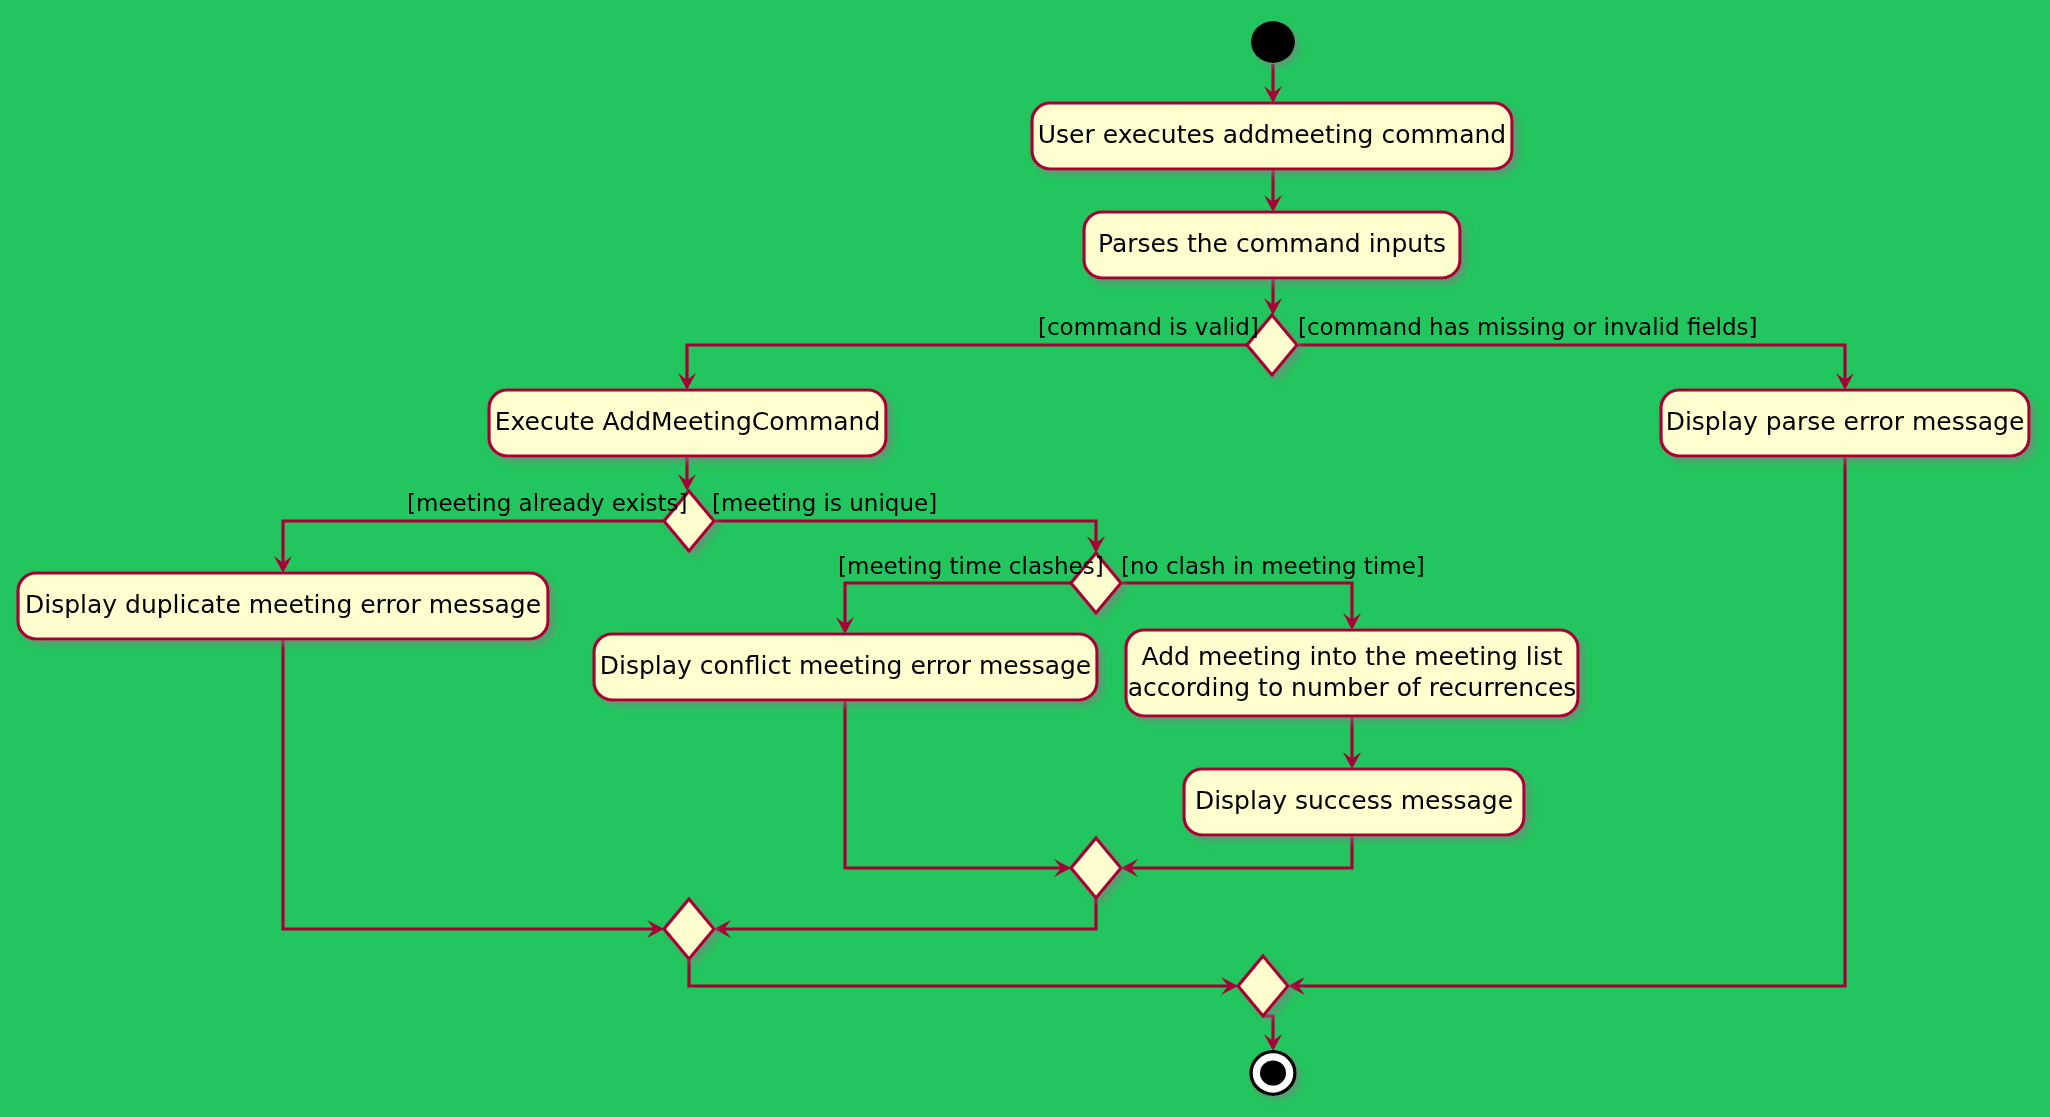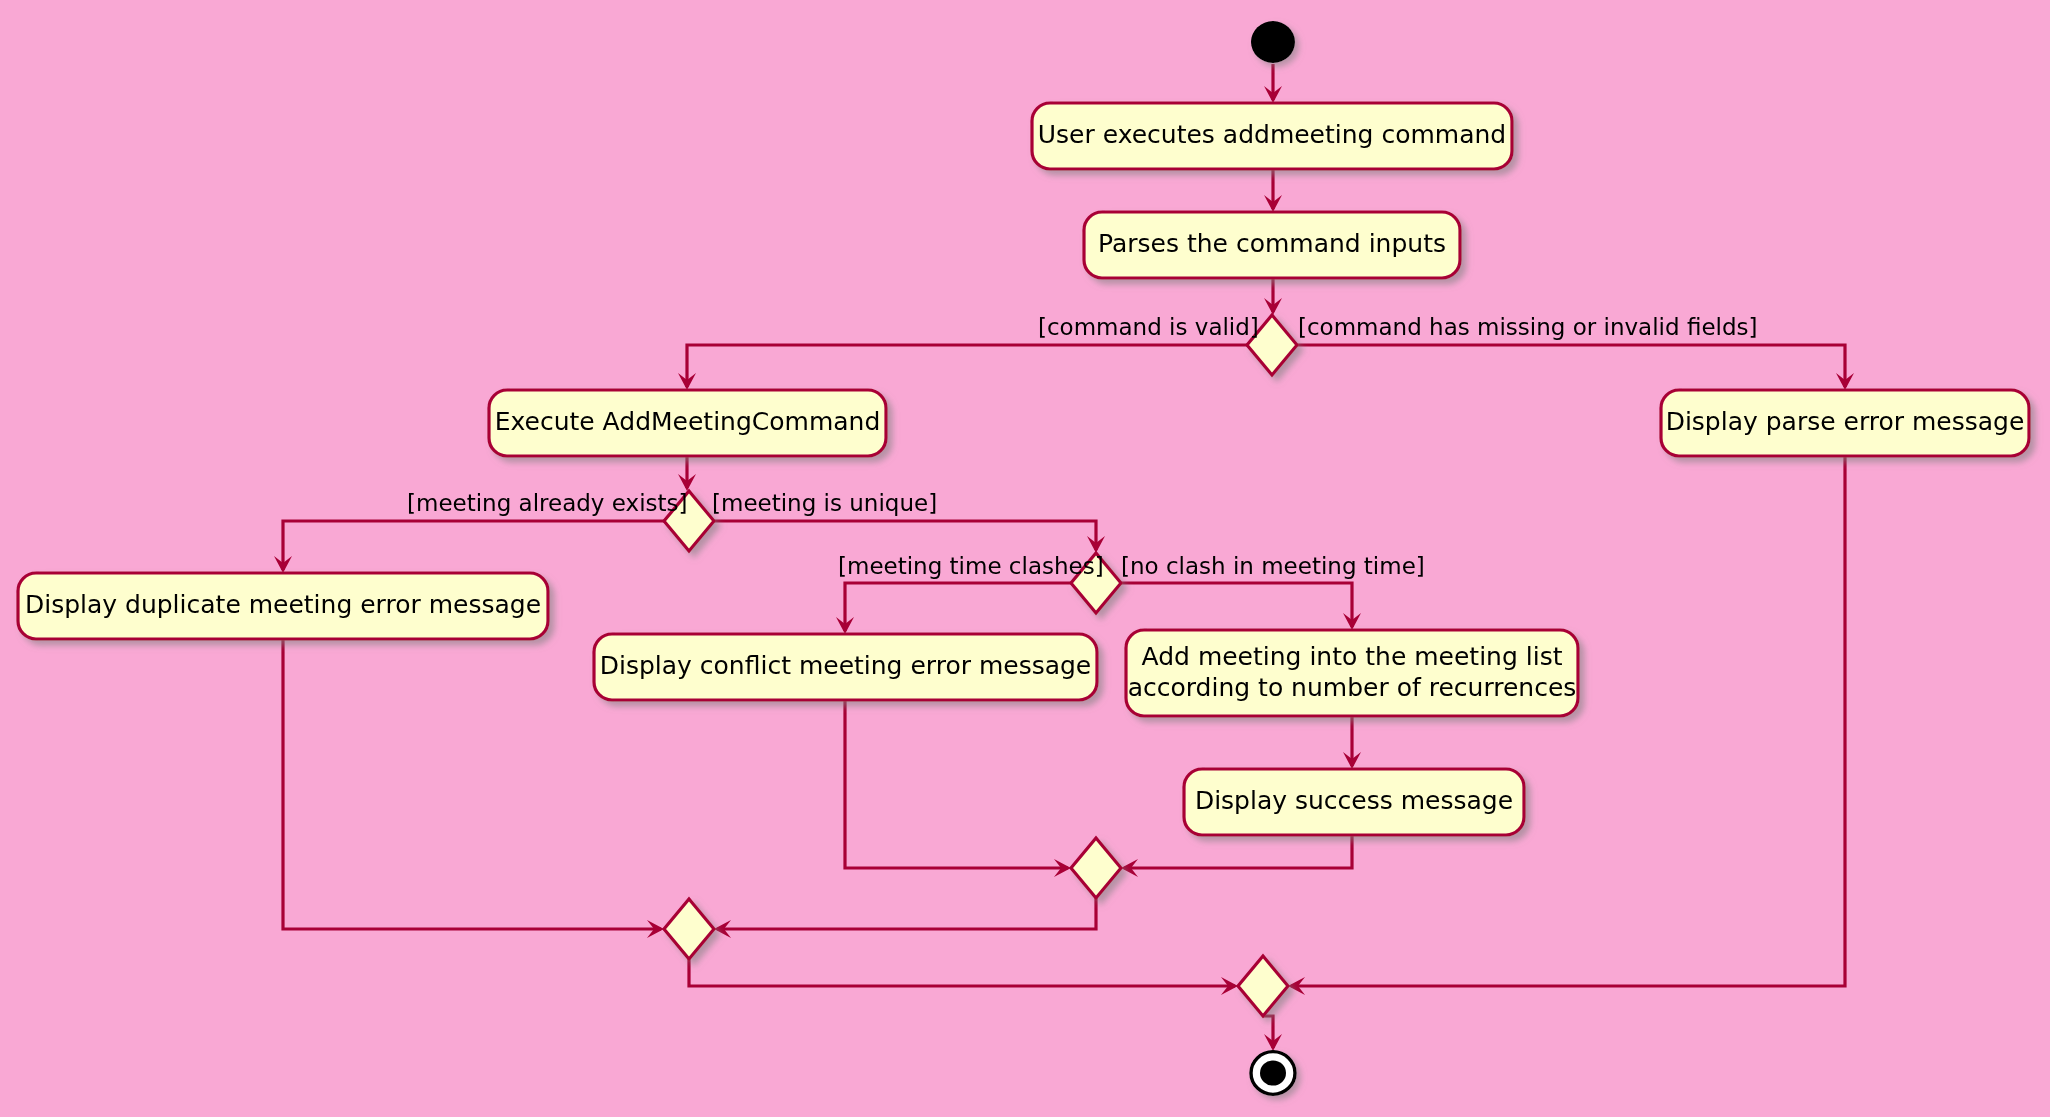--- a/index.html
+++ b/index.html
@@ -10,21 +10,21 @@
   body {
     width: 2050px;
     height: 1117px;
     font-family: "DejaVu Sans", sans-serif;
     overflow: hidden;
   }
   #diagram-root {
     position: relative;
     width: 2050px;
     height: 1117px;
-    background: #f9a8d4;
+    background: #22c55e;
   }
   svg#activity-diagram {
     display: block;
     width: 2050px;
     height: 1117px;
   }
   .node-text {
     font-family: "DejaVu Sans", sans-serif;
     font-size: 25px;
     fill: #000000;

